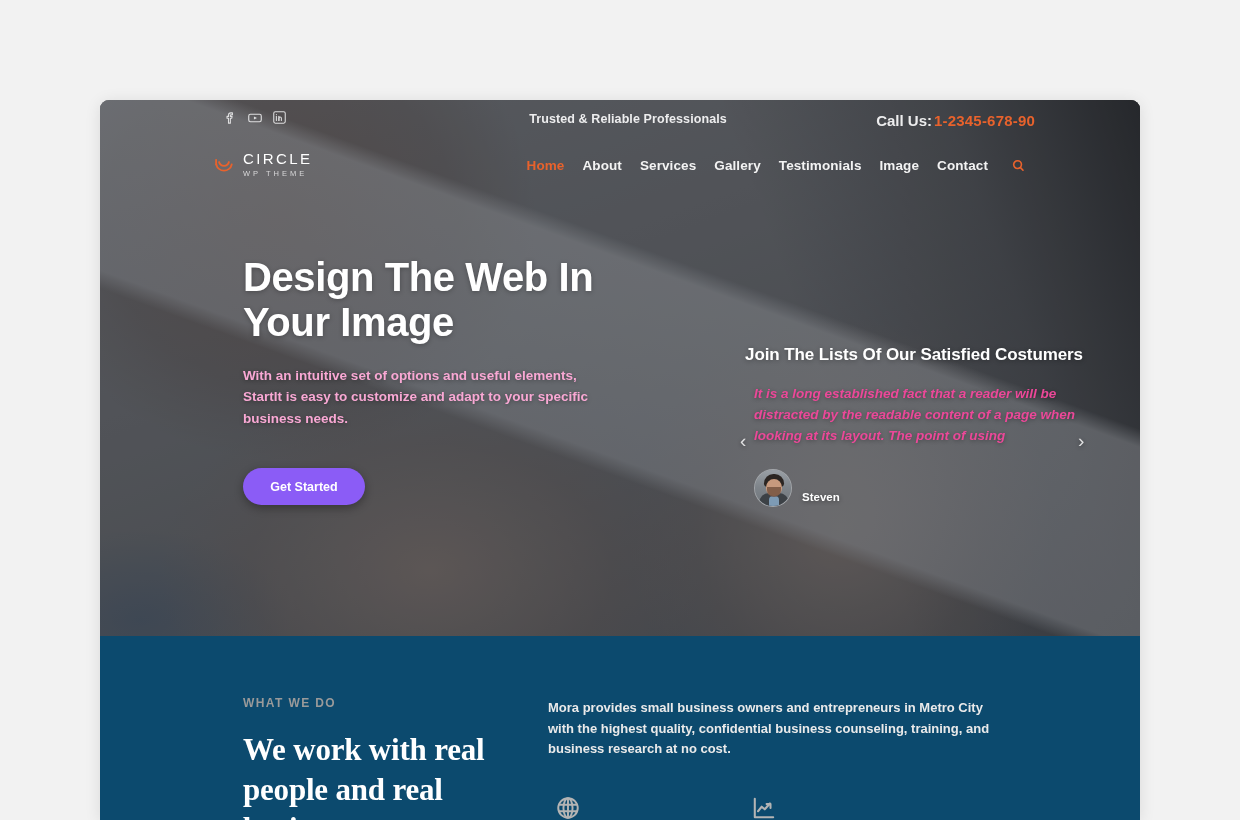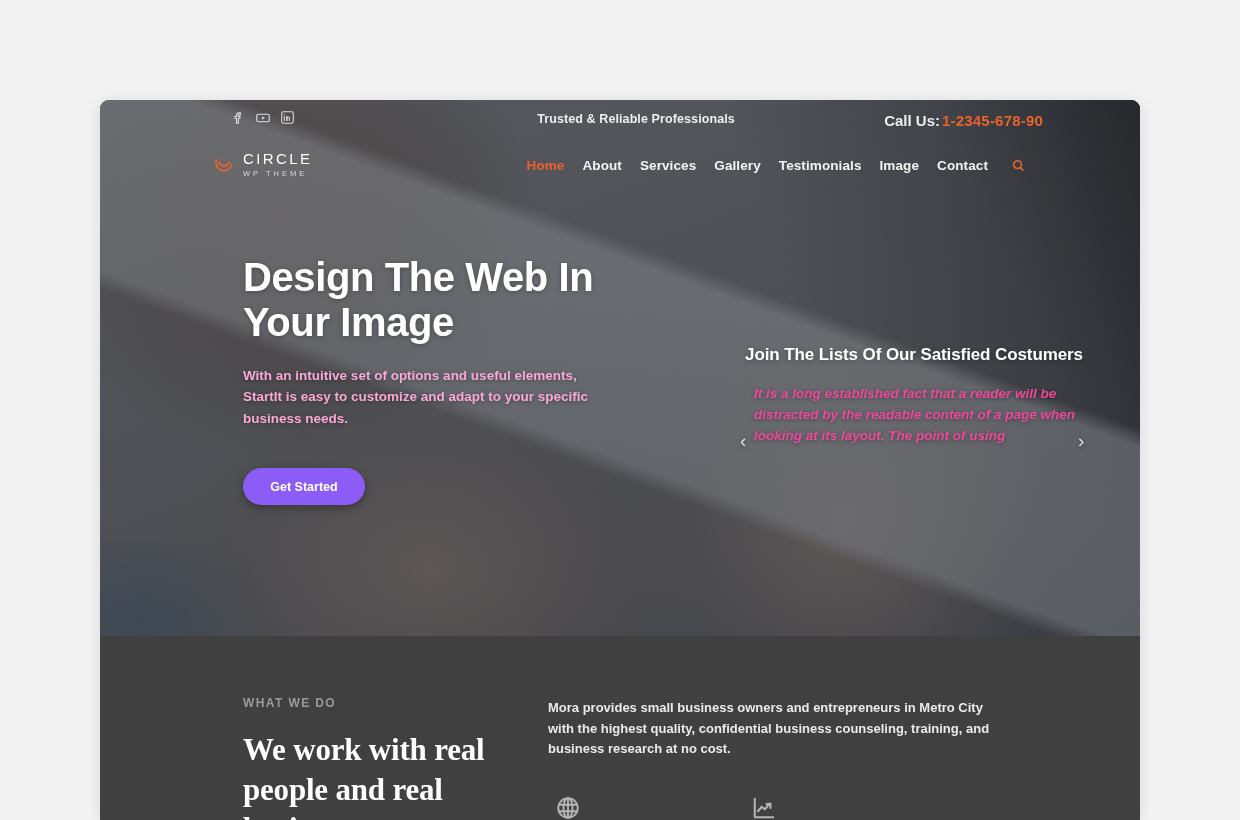--- a/index.html
+++ b/index.html
@@ -69,21 +69,21 @@
 
   .hero-inner {
     position: relative;
     width: 1040px;
     height: 536px;
   }
 
   
   .topbar {
     position: absolute;
-    top: 0; left: 16px;
+    top: 0; left: 8px;
     width: 1040px;
     height: 45px;
     display: flex;
     align-items: center;
   }
 
   .social-row {
     position: absolute;
     left: 113px;
     top: 9px;
@@ -326,21 +326,21 @@
     text-shadow: 0 1px 4px rgba(0,0,0,0.4);
   }
   .arrow-prev { left: 640px; top: 331px; }
   .arrow-next { left: 978px; top: 331px; }
 
   
   .dark-section {
     position: relative;
     width: 1040px;
     height: 184px;
-    background: #404040;
+    background: #0c4a6e;
   }
   .dark-inner {
     position: absolute;
     left: 143px;
     top: 60px;
     width: 900px;
     display: flex;
     gap: 0;
   }
   .col-left { width: 305px; }
@@ -459,20 +459,31 @@
 
       <div class="hero-left">
         <h1 class="hero-title">Design The Web In Your Image</h1>
         <p class="hero-desc">With an intuitive set of options and useful elements, StartIt is easy to customize and adapt to your specific business needs.</p>
         <button class="cta-btn">Get Started</button>
       </div>
 
       <div class="hero-right">
         <div class="testi-title">Join The Lists Of Our Satisfied Costumers</div>
         <div class="testi-body">It is a long established fact that a reader will be distracted by the readable content of a page when looking at its layout. The point of using</div>
+        <div class="testi-author">
+          <span class="avatar">
+            <span class="av-bg"></span>
+            <span class="av-body"></span>
+            <span class="av-shirt"></span>
+            <span class="av-hair"></span>
+            <span class="av-face"></span>
+            <span class="av-beard"></span>
+          </span>
+          <span class="testi-name">Steven</span>
+        </div>
       </div>
 
       <span class="carousel-arrow arrow-prev">‹</span>
       <span class="carousel-arrow arrow-next">›</span>
 
     </div>
   </section>
 
   <section class="dark-section">
     <div class="dark-inner">

